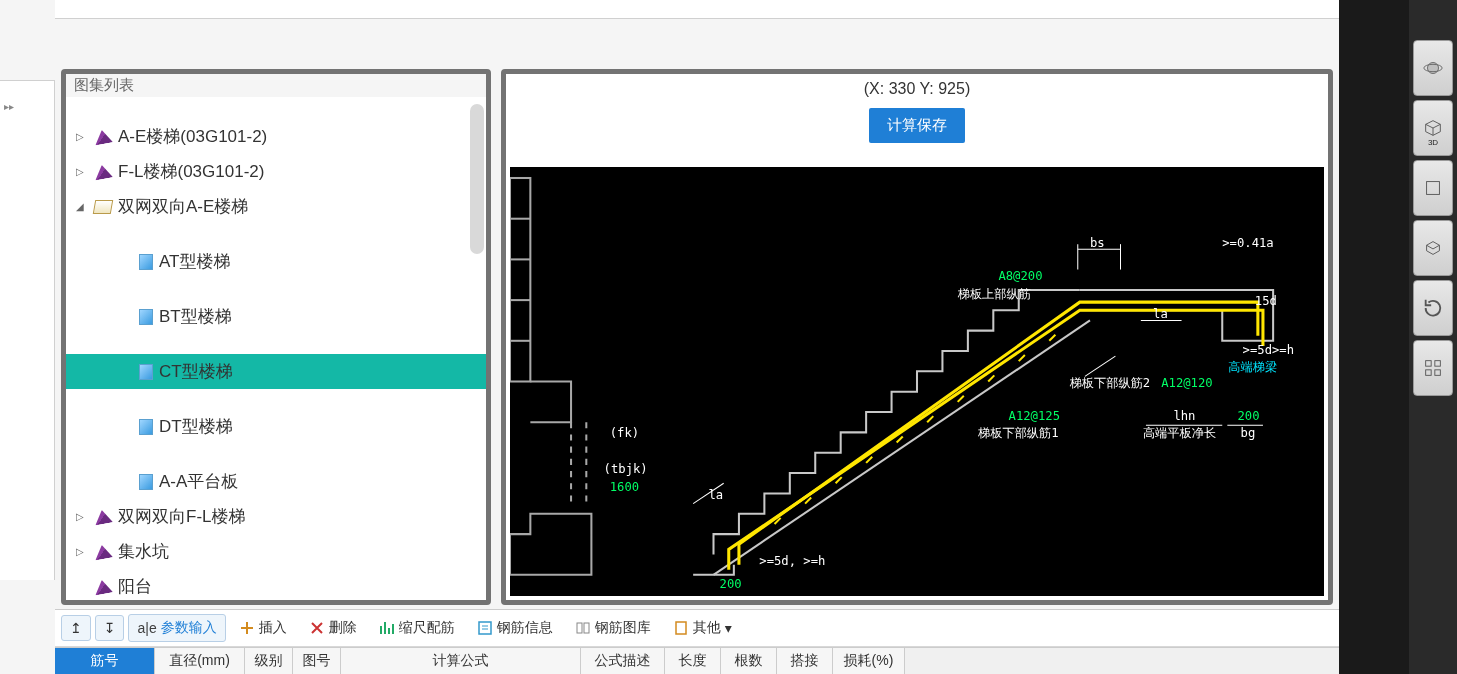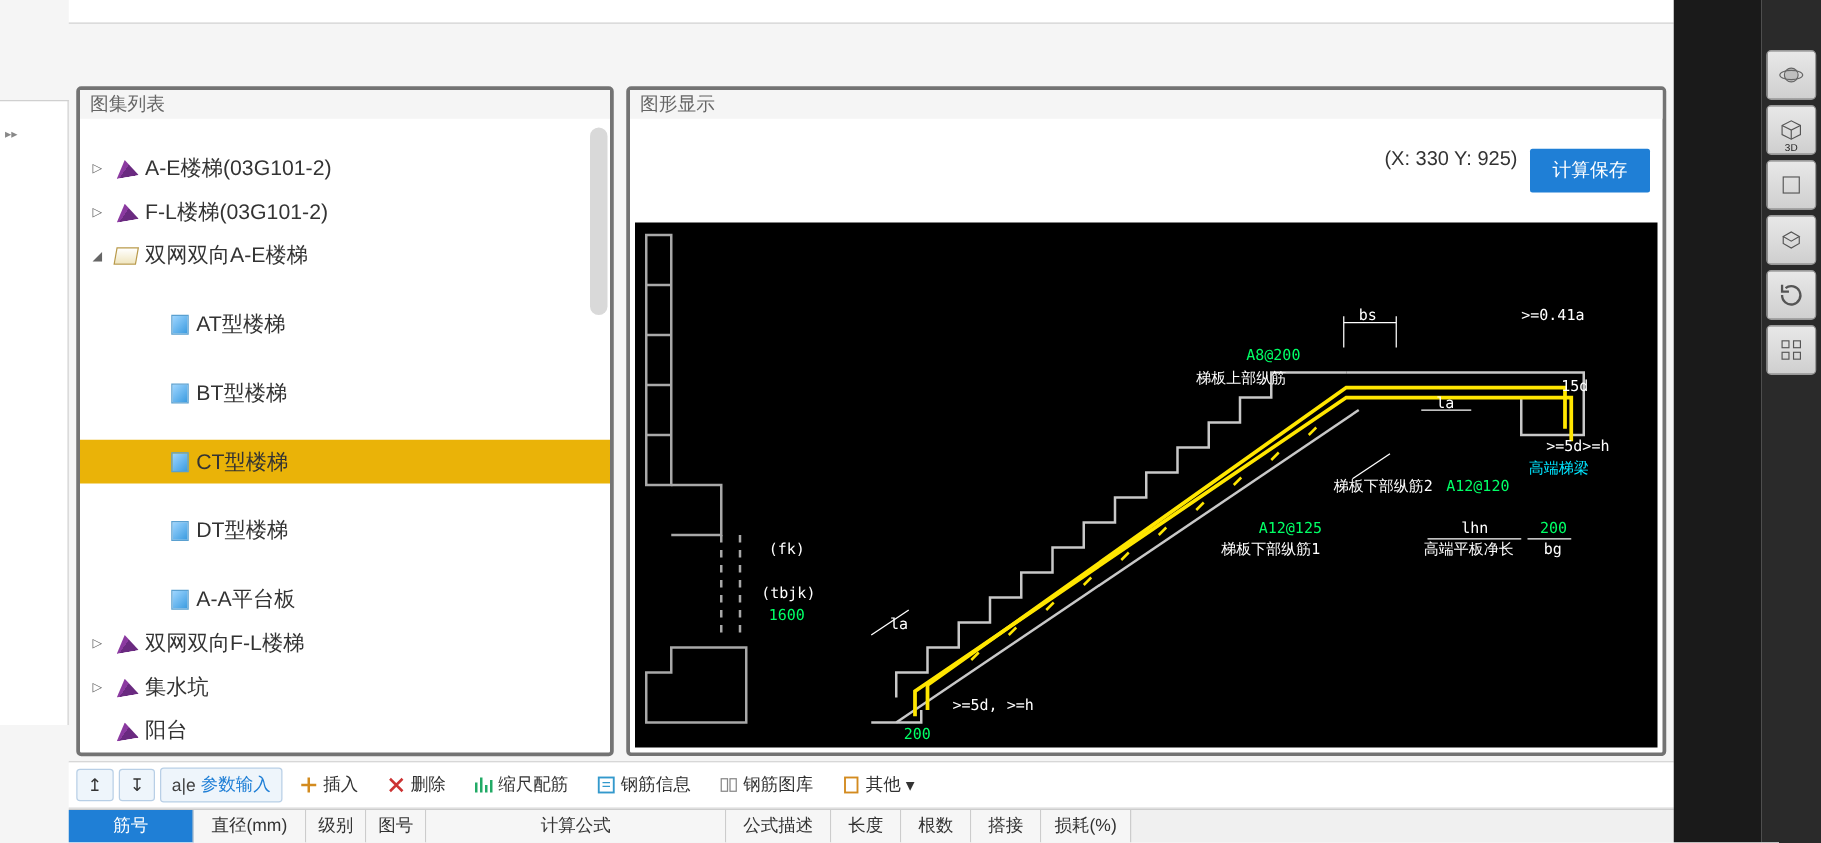--- a/index.html
+++ b/index.html
@@ -46,21 +46,21 @@
   }
   .panels-row {
     display: flex;
     gap: 10px;
     padding: 0 6px 4px 6px;
     height: 540px;
     margin-top: 50px;
   }
   .panel {
     background: #fff;
-    border: 3px solid #737373;
+    border: 5px solid #737373;
     border-radius: 4px;
     display: flex;
     flex-direction: column;
     position: relative;
     gap: 18px;
   }
   .panel-tree { width: 430px; }
   .panel-view { flex: 1; }
   .panel-title {
     font-size: 15px;
@@ -82,21 +82,21 @@
     background: #d9d9d9;
     border-radius: 7px;
   }
   .tree-item {
     display: flex;
     align-items: center;
     padding: 6px 8px;
     cursor: pointer;
     user-select: none;
   }
-  .tree-item.selected { background: #eab308; }
+  .tree-item.selected { background: #14b8a6; }
   .tree-indent-0 { padding-left: 10px; }
   .tree-indent-1 { padding-left: 55px; margin-top: 20px; }
   .tree-expander {
     width: 14px;
     display: inline-block;
     color: #666;
     font-size: 10px;
     margin-right: 4px;
   }
   .tree-icon-closed, .tree-icon-open {
@@ -126,23 +126,24 @@
     display: inline-block;
     margin-right: 6px;
     background: linear-gradient(135deg,#9fd6ff,#3a9be0);
     border: 1px solid #5aa0d0;
   }
   .tree-label { font-size: 17px; text-align: center; }
 
   .view-header {
     display: flex;
     justify-content: flex-end;
-    align-items: flex-start;
+    align-items: center;
     padding: 6px 10px;
     gap: 10px;
+    flex-direction: column;
   }
   .coords {
     font-size: 16px;
     color: #333;
   }
   .btn-primary {
     background: #1f7fd6;
     color: #fff;
     border: none;
     padding: 8px 18px;
@@ -214,21 +215,21 @@
   .right-toolbar {
     width: 48px;
     background: #2a2a2a;
     display: flex;
     flex-direction: column;
     align-items: center;
     padding-top: 40px;
     gap: 4px;
   }
   .rtb {
-    width: 40px; height: 40px;
+    width: 40px; height: 56px;
     background: linear-gradient(#e8e8e8,#cfcfcf);
     border: 1px solid #9a9a9a;
     border-radius: 4px;
     display: flex;
     align-items: center;
     justify-content: center;
     cursor: pointer;
     font-size: 10px;
     color: #222;
   }
@@ -307,21 +308,20 @@
             <div class="tree-item tree-indent-0">
               <span class="tree-expander"></span>
               <span class="tree-icon-closed"></span>
               <span class="tree-label">阳台</span>
             </div>
           </div>
         <div class="tree-scrollbar"></div>
       </div>
 
       <div class="panel panel-view">
-        <div class="panel-title">图形显示</div>
         <div class="view-header">
           <span class="coords">(X: 330 Y: 925)</span>
           <button class="btn-primary">计算保存</button>
         </div>
         <div class="cad-canvas">
           <svg viewBox="0 0 800 420">
 
             <g stroke="#a8a8a8" stroke-width="2" fill="none">
               <rect x="0" y="10" width="20" height="200"></rect>
               <line x1="0" y1="50" x2="20" y2="50"></line>

